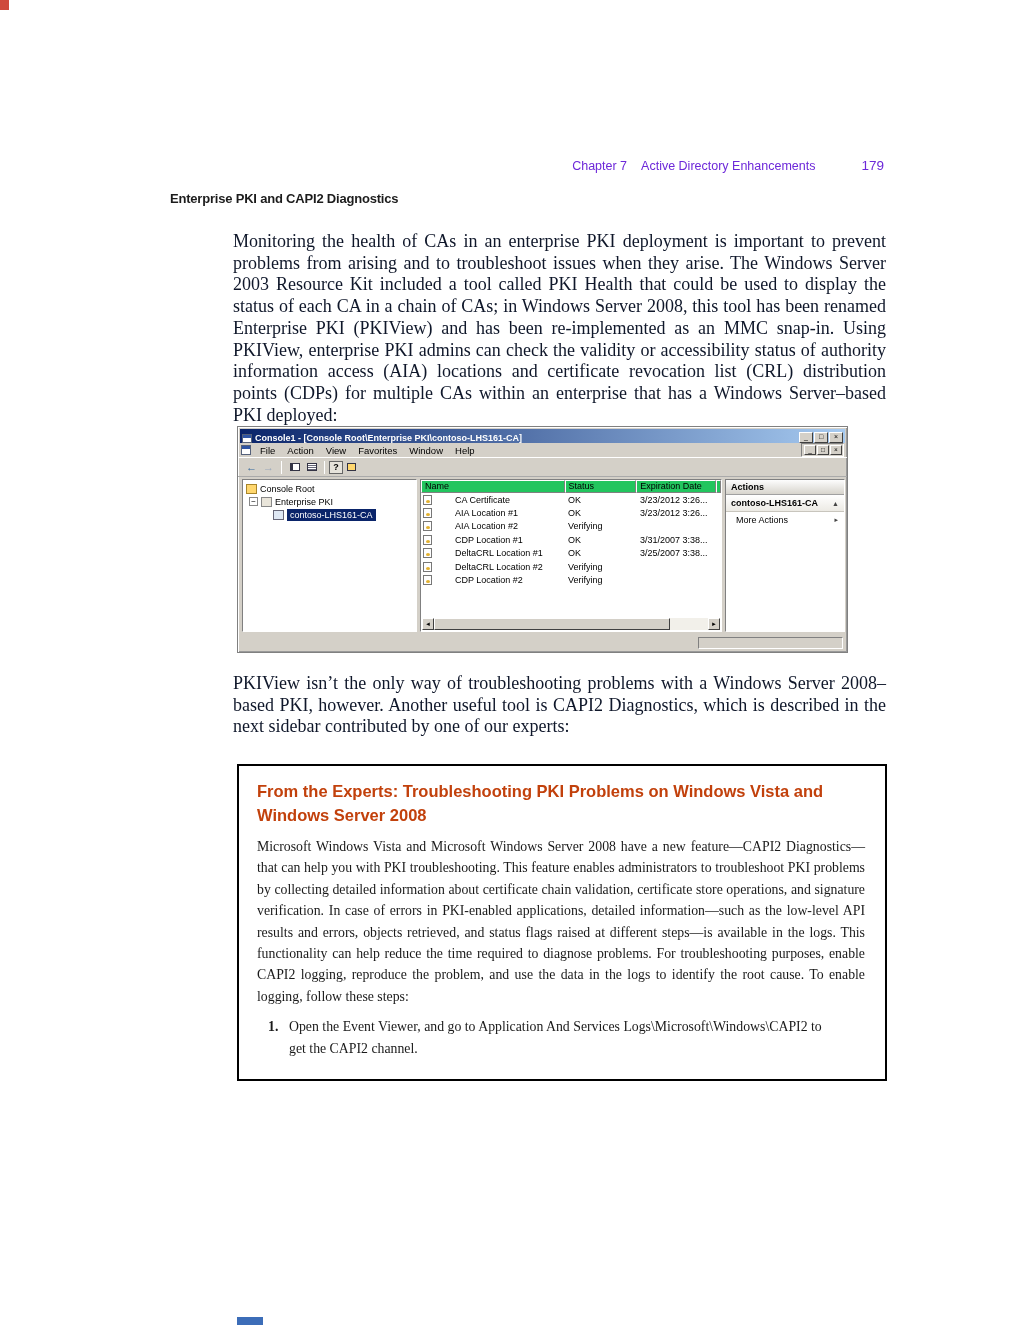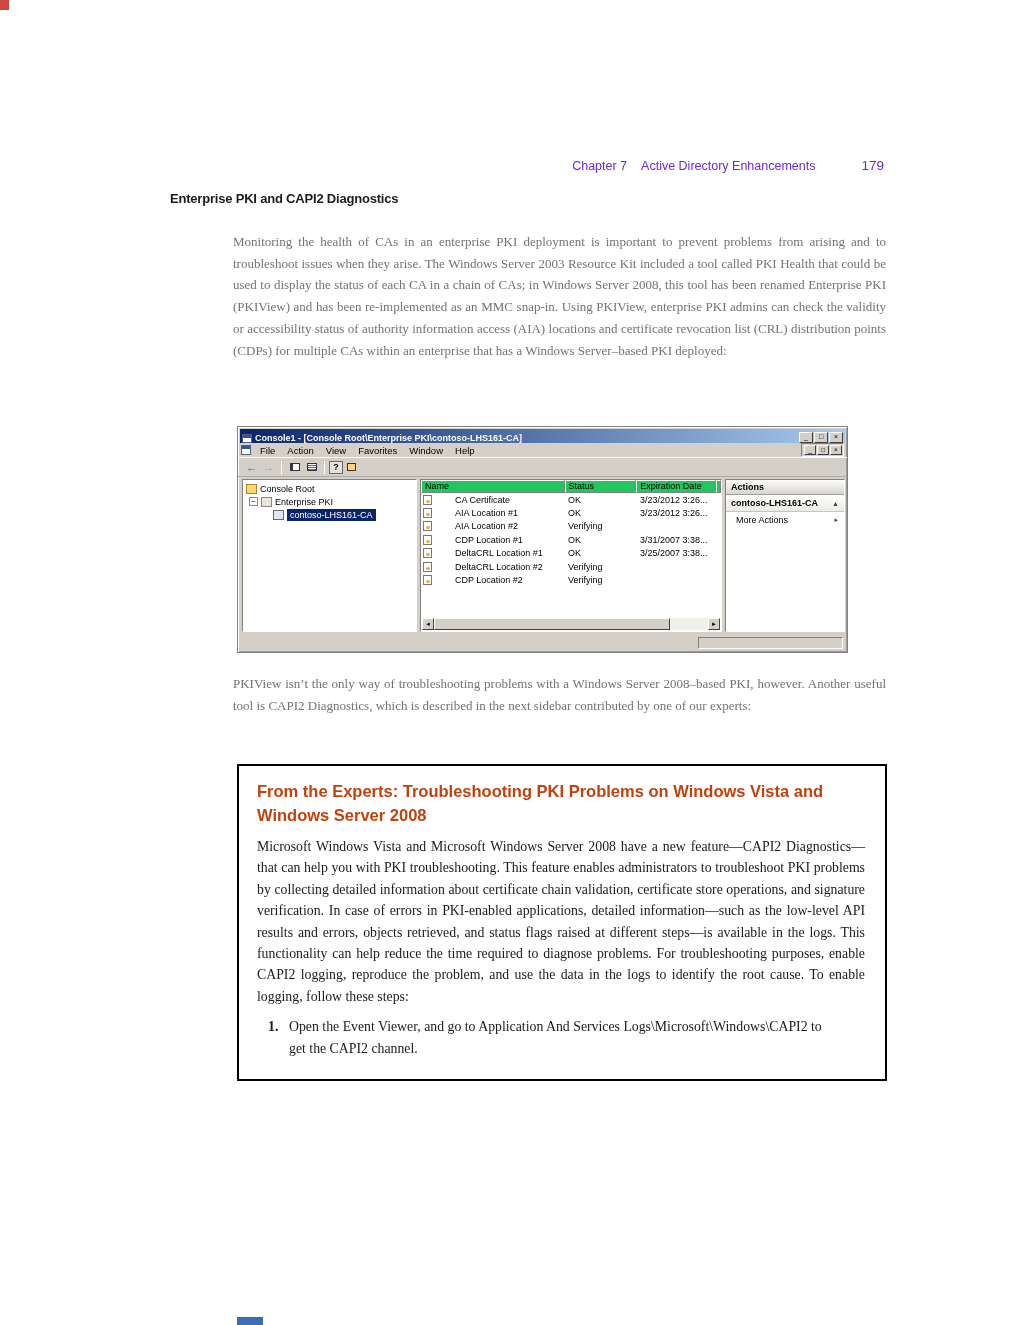--- a/index.html
+++ b/index.html
@@ -13,21 +13,21 @@
     font-family:"Liberation Sans", sans-serif; font-weight:normal;
     font-size:12.5px; color:#6d28d9;text-align:right; }
   .running-head .chapter { margin-right:14px; }
   .running-head .pagenum { margin-left:46px; font-size:13.5px; }
 
   .section-title { position:absolute; top:191px; left:170px;
     font-family:"Liberation Sans", sans-serif; font-weight:bold;
     font-size:13px; letter-spacing:-0.2px; color:#1c1c1c; }
 
   .body-par { position:absolute; left:233px; width:653px;
-    font-size:13px; line-height:21.7px; text-align:justify; color:#737373; }
+    font-size:18px; line-height:21.7px; text-align:justify; color:#0f172a; }
   #par1 { top:231px; }
   #par2 { top:673px; }
 
   .expert-box { position:absolute; top:764px; left:237px; width:650px;
     border:2.5px solid #000; padding:13px 20px 20px 18px; background:#fff; }
   .expert-box h2 { font-family:"Liberation Sans", sans-serif;
     font-size:16.5px; line-height:24px; color:#c2410c; margin-bottom:9px; }
   .expert-box .box-body { font-size:13.8px; line-height:21.4px;
     text-align:justify; color:#1a1a1a; }
   .expert-step { display:flex; margin-top:9px; font-size:13.8px; line-height:21.4px; }

